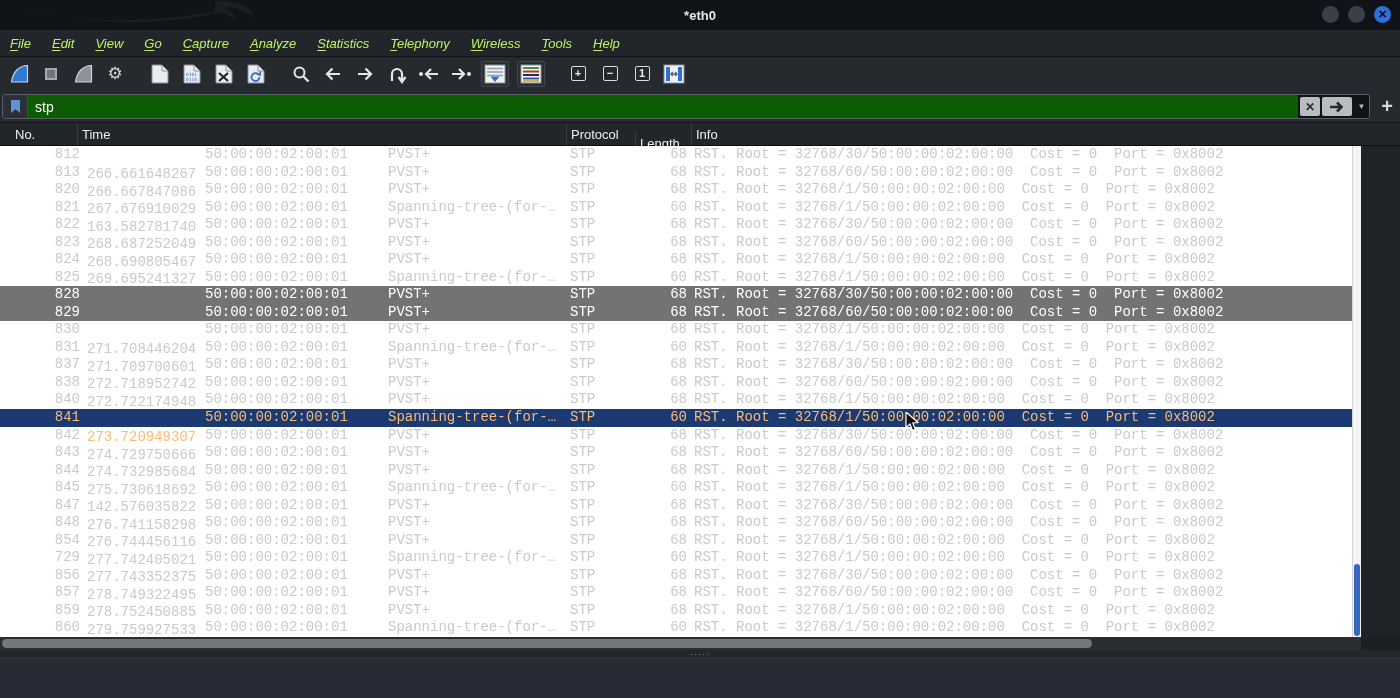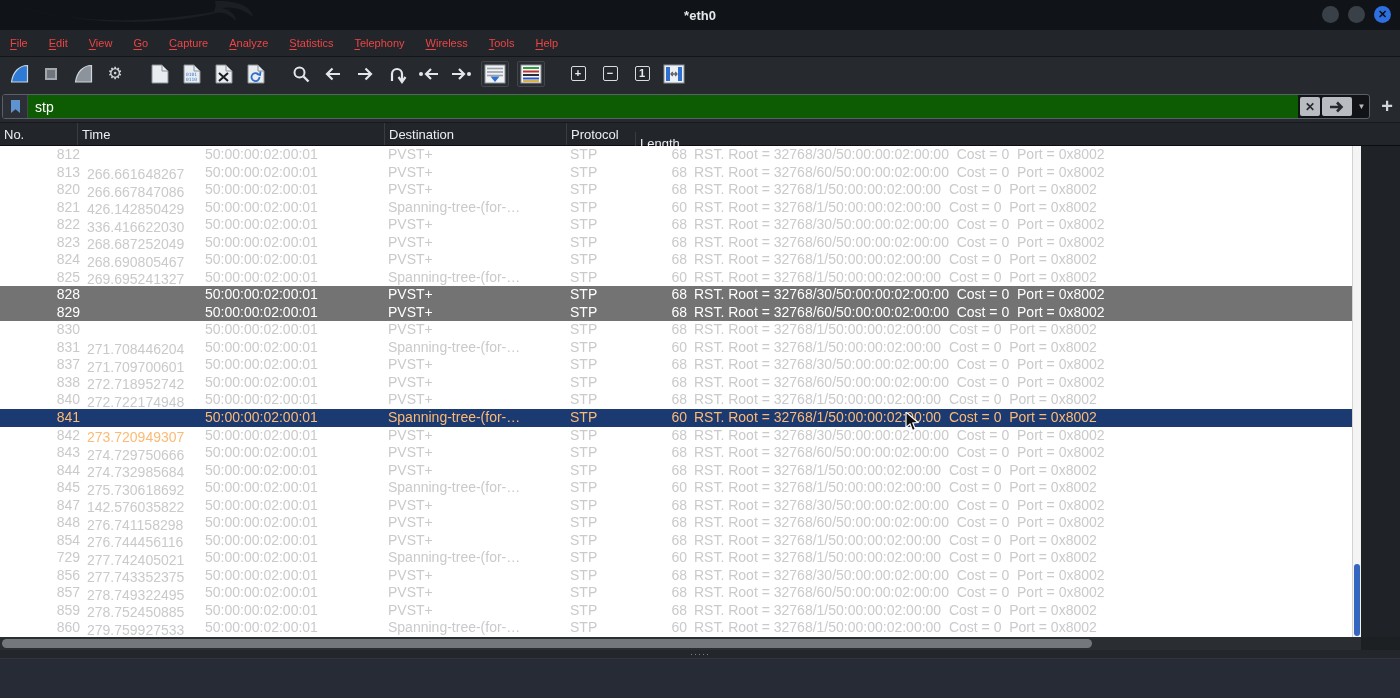--- a/index.html
+++ b/index.html
@@ -16,21 +16,21 @@
     display:flex; align-items:center; justify-content:center;
     color:#e6e8ea; font-size:13px; font-weight:bold; }
   .winbtns { position:absolute; right:9px; top:6px; display:flex; gap:9px; }
   .wbtn { width:17px; height:17px; border-radius:50%; background:#3a4047; }
   .wbtn.close { background:#2e6fe0; color:#0c0f13; font-size:11px; font-weight:bold;
     display:flex; align-items:center; justify-content:center; line-height:1; }
   
   .menubar { position:absolute; left:0; top:30px; width:1400px; height:27px;
     background:#22262b; border-bottom:1px solid #131519;
     display:flex; align-items:center; padding-left:10px; }
-  .menu-item { color:#ef4444; font-size:11px; margin-right:21px; white-space:nowrap; }
+  .menu-item { color:#bef264; font-size:13px; margin-right:21px; white-space:nowrap;font-style:italic; }
   .menu-item .mn { text-decoration:underline; text-underline-offset:2px; }
   
   .toolbar { position:absolute; left:0; top:57px; width:1400px; height:33px;
     background:#26292e; display:flex; align-items:center; padding-left:7px; }
   .tbtn { width:24px; height:26px; display:flex; align-items:center; justify-content:center;
     margin-right:8px; flex:none; }
   .tbtn.grp { margin-left:13px; }
   .tbtn.boxed { border:1px solid #41464d; border-radius:2px; background:#2a2e33; width:28px; }
   .stopsq { width:12px; height:12px; background:#6f757c; border:2px solid #a2a8ae; display:block; }
   .zbtn { width:15px; height:15px; border:1.5px solid #d8dcdf; background:#24272c; color:#e9eced;
@@ -54,25 +54,25 @@
     justify-content:center; flex:none; }
   .add-filter-btn { position:absolute; left:1377px; top:5px; width:20px; height:22px;
     color:#d2d6da; font-size:20px; font-weight:bold; display:flex; align-items:center;
     justify-content:center; }
   
   .pheader { position:absolute; left:0; top:123px; width:1400px; height:23px;
     background:#22262b; border-bottom:1px solid #0b0d0f; }
   .hcell { position:absolute; top:0; height:100%; color:#eceef0; font-size:13px;
     display:flex; align-items:center; padding-left:4px; border-left:1px solid #383d43;
     white-space:nowrap; overflow:hidden; }
-  .hcell.first { border-left:none; }
+  .hcell.first { border-left:none;margin-left:11px; }
   
   .plist { position:absolute; left:0; top:146px; width:1352px; height:491px;
     background:#ffffff; overflow:hidden; }
-  .prow { position:relative; height:17.536px; font-family:Liberation Sans, sans-serif;
+  .prow { position:relative; height:17.536px; font-family:Liberation Mono, monospace;
     font-size:14px; line-height:17.5px; color:#c9cacb; }
   .prow.selected { background:#737373; color:#ffffff; }
   .prow.current  { background:#1b3a72; color:#fdba74; }
   .c { position:absolute; top:0; height:100%; white-space:pre; }
   .c.no          { left:0;     width:80px; text-align:right; }
   .c.time        { left:87px;margin-top:20px; }
   .c.source      { left:205px; }
   .c.destination { left:388px; width:177px; overflow:hidden; }
   .c.protocol    { left:570px; }
   .c.length      { left:630px; width:57px; text-align:right; }
@@ -263,23 +263,23 @@
           </svg>
       </span>
       <span class="caret-btn">▼</span>
     </div>
     <div class="add-filter-btn">+</div>
   </div>
 
   <div class="pheader">
       <div class="hcell first" style="left: 0px; width: 77px;">No.</div>
       <div class="hcell" style="left: 77px; width: 126px;">Time</div>
-      <div class="hcell" style="left: 384px; width: 182px;">Destination</div>
       <div class="hcell" style="left: 566px; width: 69px;">Protocol</div>
       <div class="hcell" style="left: 635px; width: 56px; margin-top: 9px;">Length</div>
+      <div class="hcell" style="left: 691px; width: 661px;">Info</div>
     </div>
 
   <div class="plist">
       <div class="prow">
         <span class="c no">812</span>
         <span class="c time">266.661648267</span>
         <span class="c source">50:00:00:02:00:01</span>
         <span class="c destination">PVST+</span>
         <span class="c protocol">STP</span>
         <span class="c length">68</span>
@@ -289,30 +289,30 @@
         <span class="c no">813</span>
         <span class="c time">266.667847086</span>
         <span class="c source">50:00:00:02:00:01</span>
         <span class="c destination">PVST+</span>
         <span class="c protocol">STP</span>
         <span class="c length">68</span>
         <span class="c info">RST. Root = 32768/60/50:00:00:02:00:00  Cost = 0  Port = 0x8002</span>
       </div>
       <div class="prow">
         <span class="c no">820</span>
-        <span class="c time">426.142850429</span>
+        <span class="c time">267.676910029</span>
         <span class="c source">50:00:00:02:00:01</span>
         <span class="c destination">PVST+</span>
         <span class="c protocol">STP</span>
         <span class="c length">68</span>
         <span class="c info">RST. Root = 32768/1/50:00:00:02:00:00  Cost = 0  Port = 0x8002</span>
       </div>
       <div class="prow">
         <span class="c no">821</span>
-        <span class="c time">336.416622030</span>
+        <span class="c time">163.582781740</span>
         <span class="c source">50:00:00:02:00:01</span>
         <span class="c destination">Spanning-tree-(for-…</span>
         <span class="c protocol">STP</span>
         <span class="c length">60</span>
         <span class="c info">RST. Root = 32768/1/50:00:00:02:00:00  Cost = 0  Port = 0x8002</span>
       </div>
       <div class="prow">
         <span class="c no">822</span>
         <span class="c time">268.687252049</span>
         <span class="c source">50:00:00:02:00:01</span>

